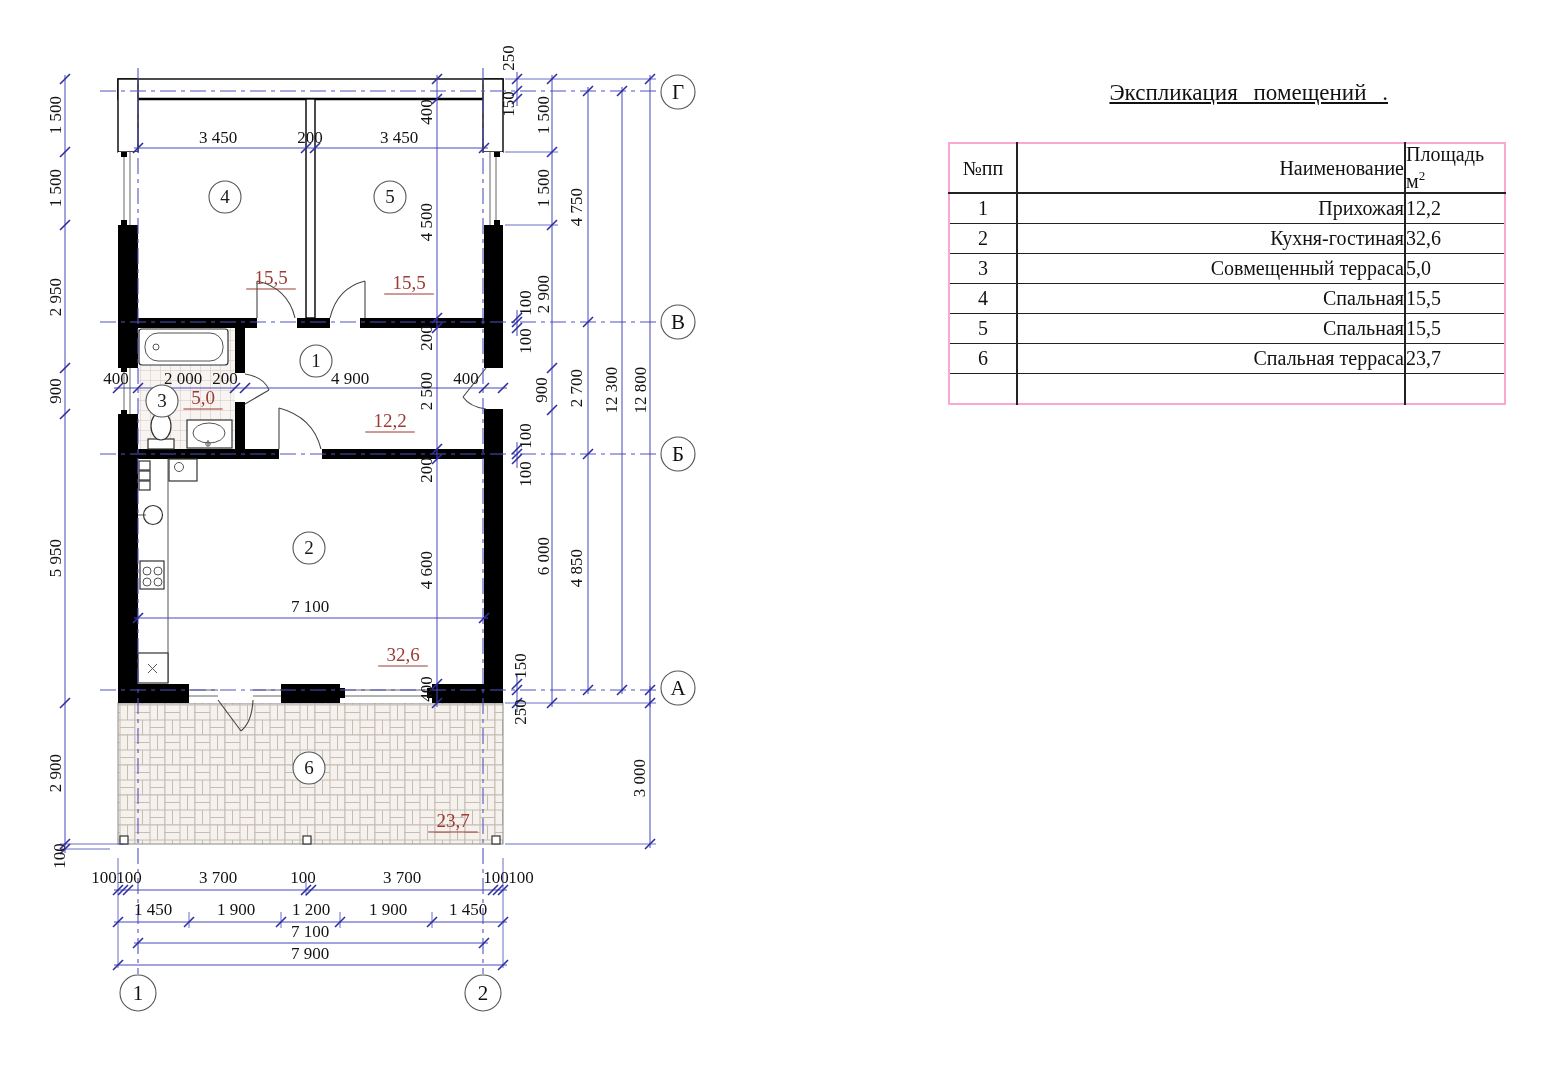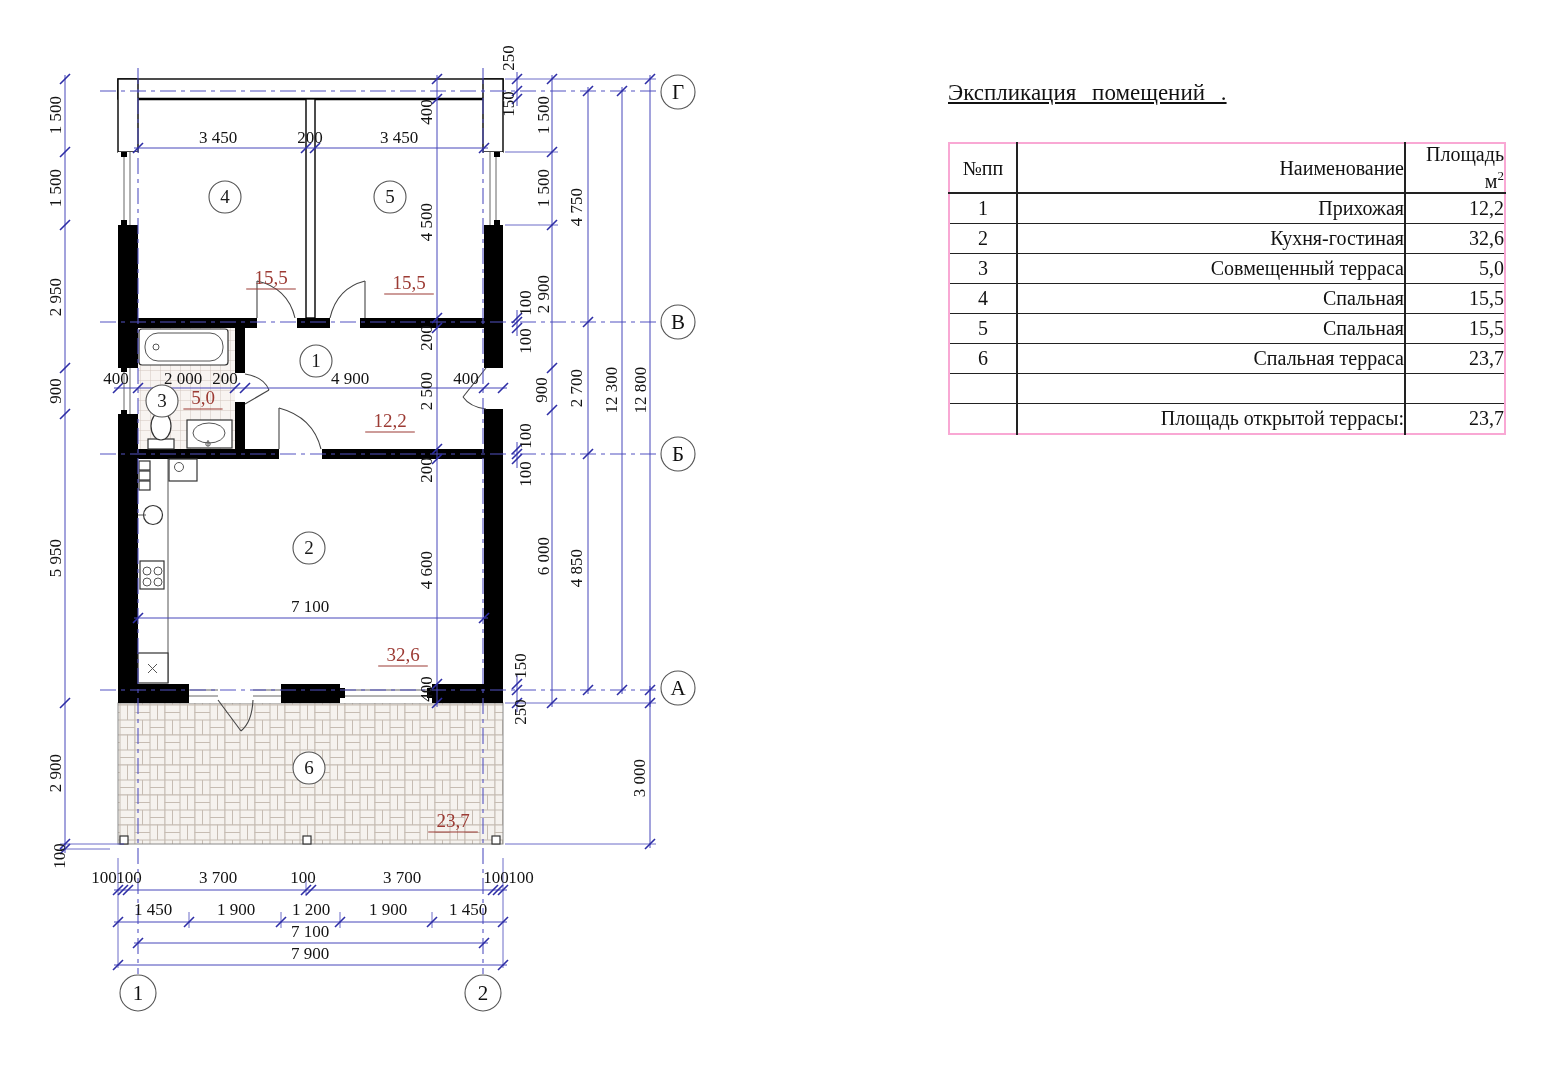--- a/index.html
+++ b/index.html
@@ -22,29 +22,29 @@
   .wallw{fill:#fff;stroke:#000;stroke-width:1.4;}
   .jamb{fill:#000;}
   .fix{fill:#fff;stroke:#333;stroke-width:1.2;}
   .fixl{fill:none;stroke:#555;stroke-width:1;}
   .door{fill:none;stroke:#444;stroke-width:1.1;}
   .winl{stroke:#666;stroke-width:1;}
   .circ{fill:#fff;stroke:#555;stroke-width:1.1;}
 
   
   .expl{position:absolute;left:948px;top:0;width:537px;}
-  .expl-title{position:absolute;top:80px;left:0;width:440px;text-align:left;
+  .expl-title{position:absolute;top:80px;left:0;width:440px;text-align:right;
               font-size:23px;color:#111;text-decoration:underline;word-spacing:10px;white-space:nowrap;}
   table.expl-table{position:absolute;top:142px;left:0;width:537px;border-collapse:collapse;
                    table-layout:fixed;border:2px solid #f9a8d4;}
   table.expl-table th, table.expl-table td{border:1px solid #222;font-weight:normal;
                    font-size:20px;color:#111;vertical-align:middle;padding:0;}
   .col-num{width:66px;text-align:center;border-right:2px solid #222 !important;}
   .col-name{width:373px;text-align:right;padding-left:13px !important;}
-  .col-area{width:98px;text-align:right;border-left:2px solid #222 !important;margin-top:12px;}
+  .col-area{width:98px;text-align:left;border-left:2px solid #222 !important;margin-top:12px;}
   thead th{border-bottom:2px solid #222 !important;height:48px;text-align:center;}
   tbody td{height:29px;}
   .hdr-area div{line-height:21px;}
   sup{font-size:13px;}
 </style>
 </head>
 <body>
 
 <div class="canvas">
 
@@ -480,22 +480,17 @@
       <tr>
             <td class="col-num">6</td>
             <td class="col-name">Спальная терраса</td>
             <td class="col-area">23,7</td>
           </tr>
       <tr>
             <td class="col-num"></td>
             <td class="col-name"></td>
             <td class="col-area"></td>
           </tr>
-      <tr>
-            <td class="col-num"></td>
-            <td class="col-name">Площадь открытой террасы:</td>
-            <td class="col-area">23,7</td>
-          </tr>
     </tbody>
   </table>
 </div>
 
 </div>
 
 </body></html>

